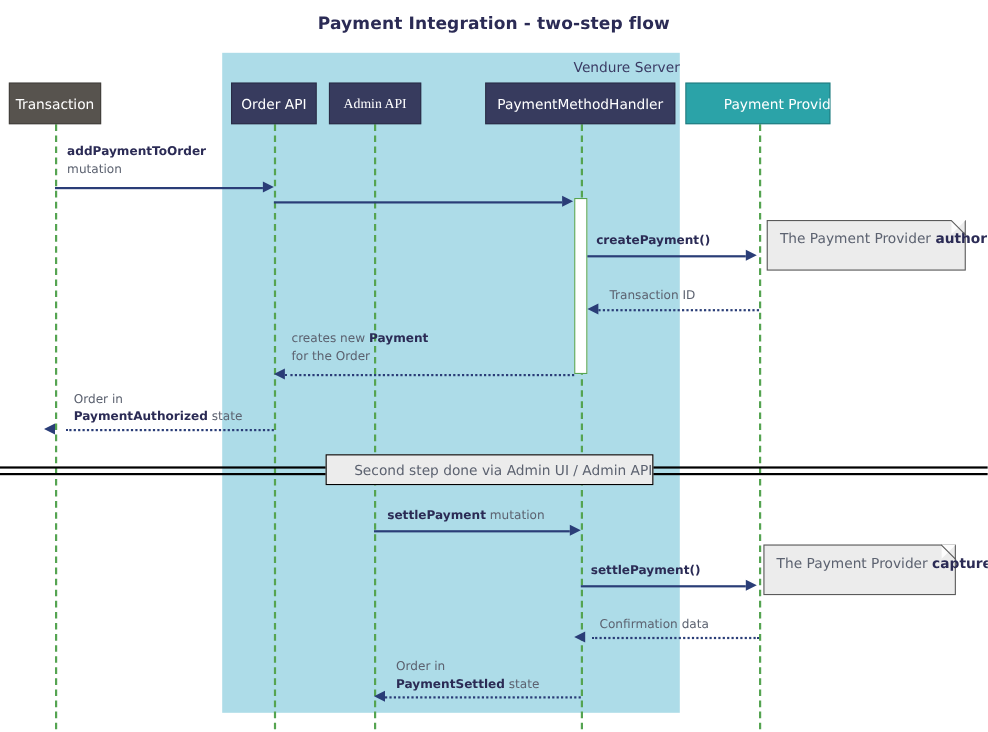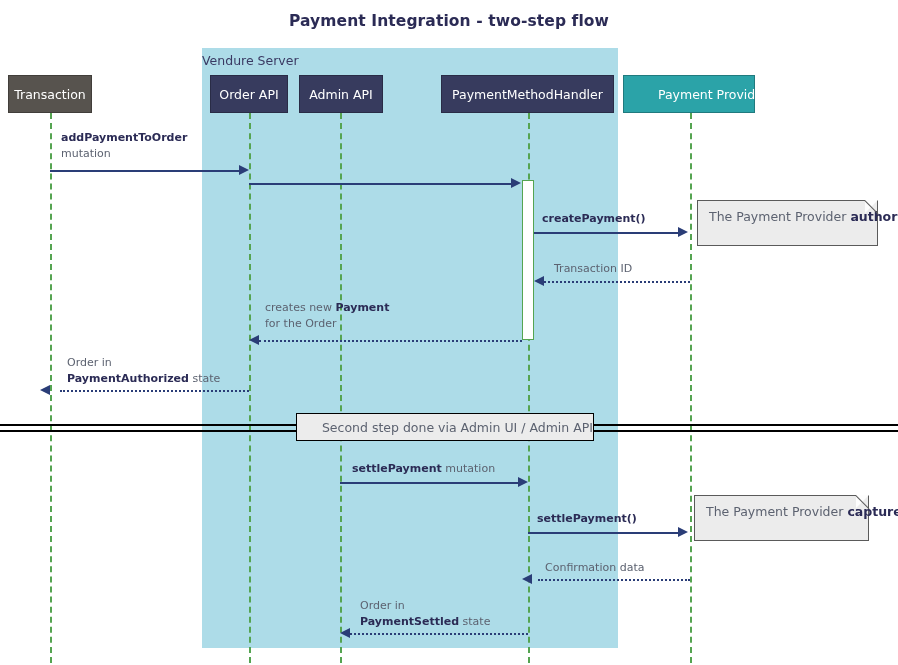--- a/index.html
+++ b/index.html
@@ -34,40 +34,40 @@
 
   
   .group-box {
     left: 202px; top: 48px;
     width: 416px; height: 600px;
     background: #addce8;
   }
   .group-label {
     left: 202px; top: 53px;
     width: 416px;
-    text-align: left;
+    text-align: right;
     font-size: 12.5px;
     color: #3a3a63;
   }
 
   
   .participant {
     height: 38px;
     display: flex;
     align-items: center;
     justify-content: center;
     color: #ffffff;
     font-size: 12.5px;
     box-sizing: border-box;
     border: 1px solid rgba(0,0,0,0.25);
     white-space: nowrap;
   }
   .p-storefront { left: 8px;   top: 75px; width: 84px;  background: #57534e; }
   .p-shop       { left: 210px; top: 75px; width: 78px;  background: #373b5e; }
-  .p-admin      { left: 299px; top: 75px; width: 84px;  background: #373b5e; }
+  .p-admin      { left: 299px; top: 75px; width: 84px;  background: #373b5e; font-family: Liberation Serif, serif; }
   .p-pmh        { left: 441px; top: 75px; width: 173px; background: #373b5e; }
   .p-provider   { left: 623px; top: 75px; width: 132px; background: #2ba3a8; padding-left: 48px; }
 
   
   .lifeline {
     width: 0;
     border-left: 2px dashed #55a451;
     top: 113px;
     height: 550px;
   }

